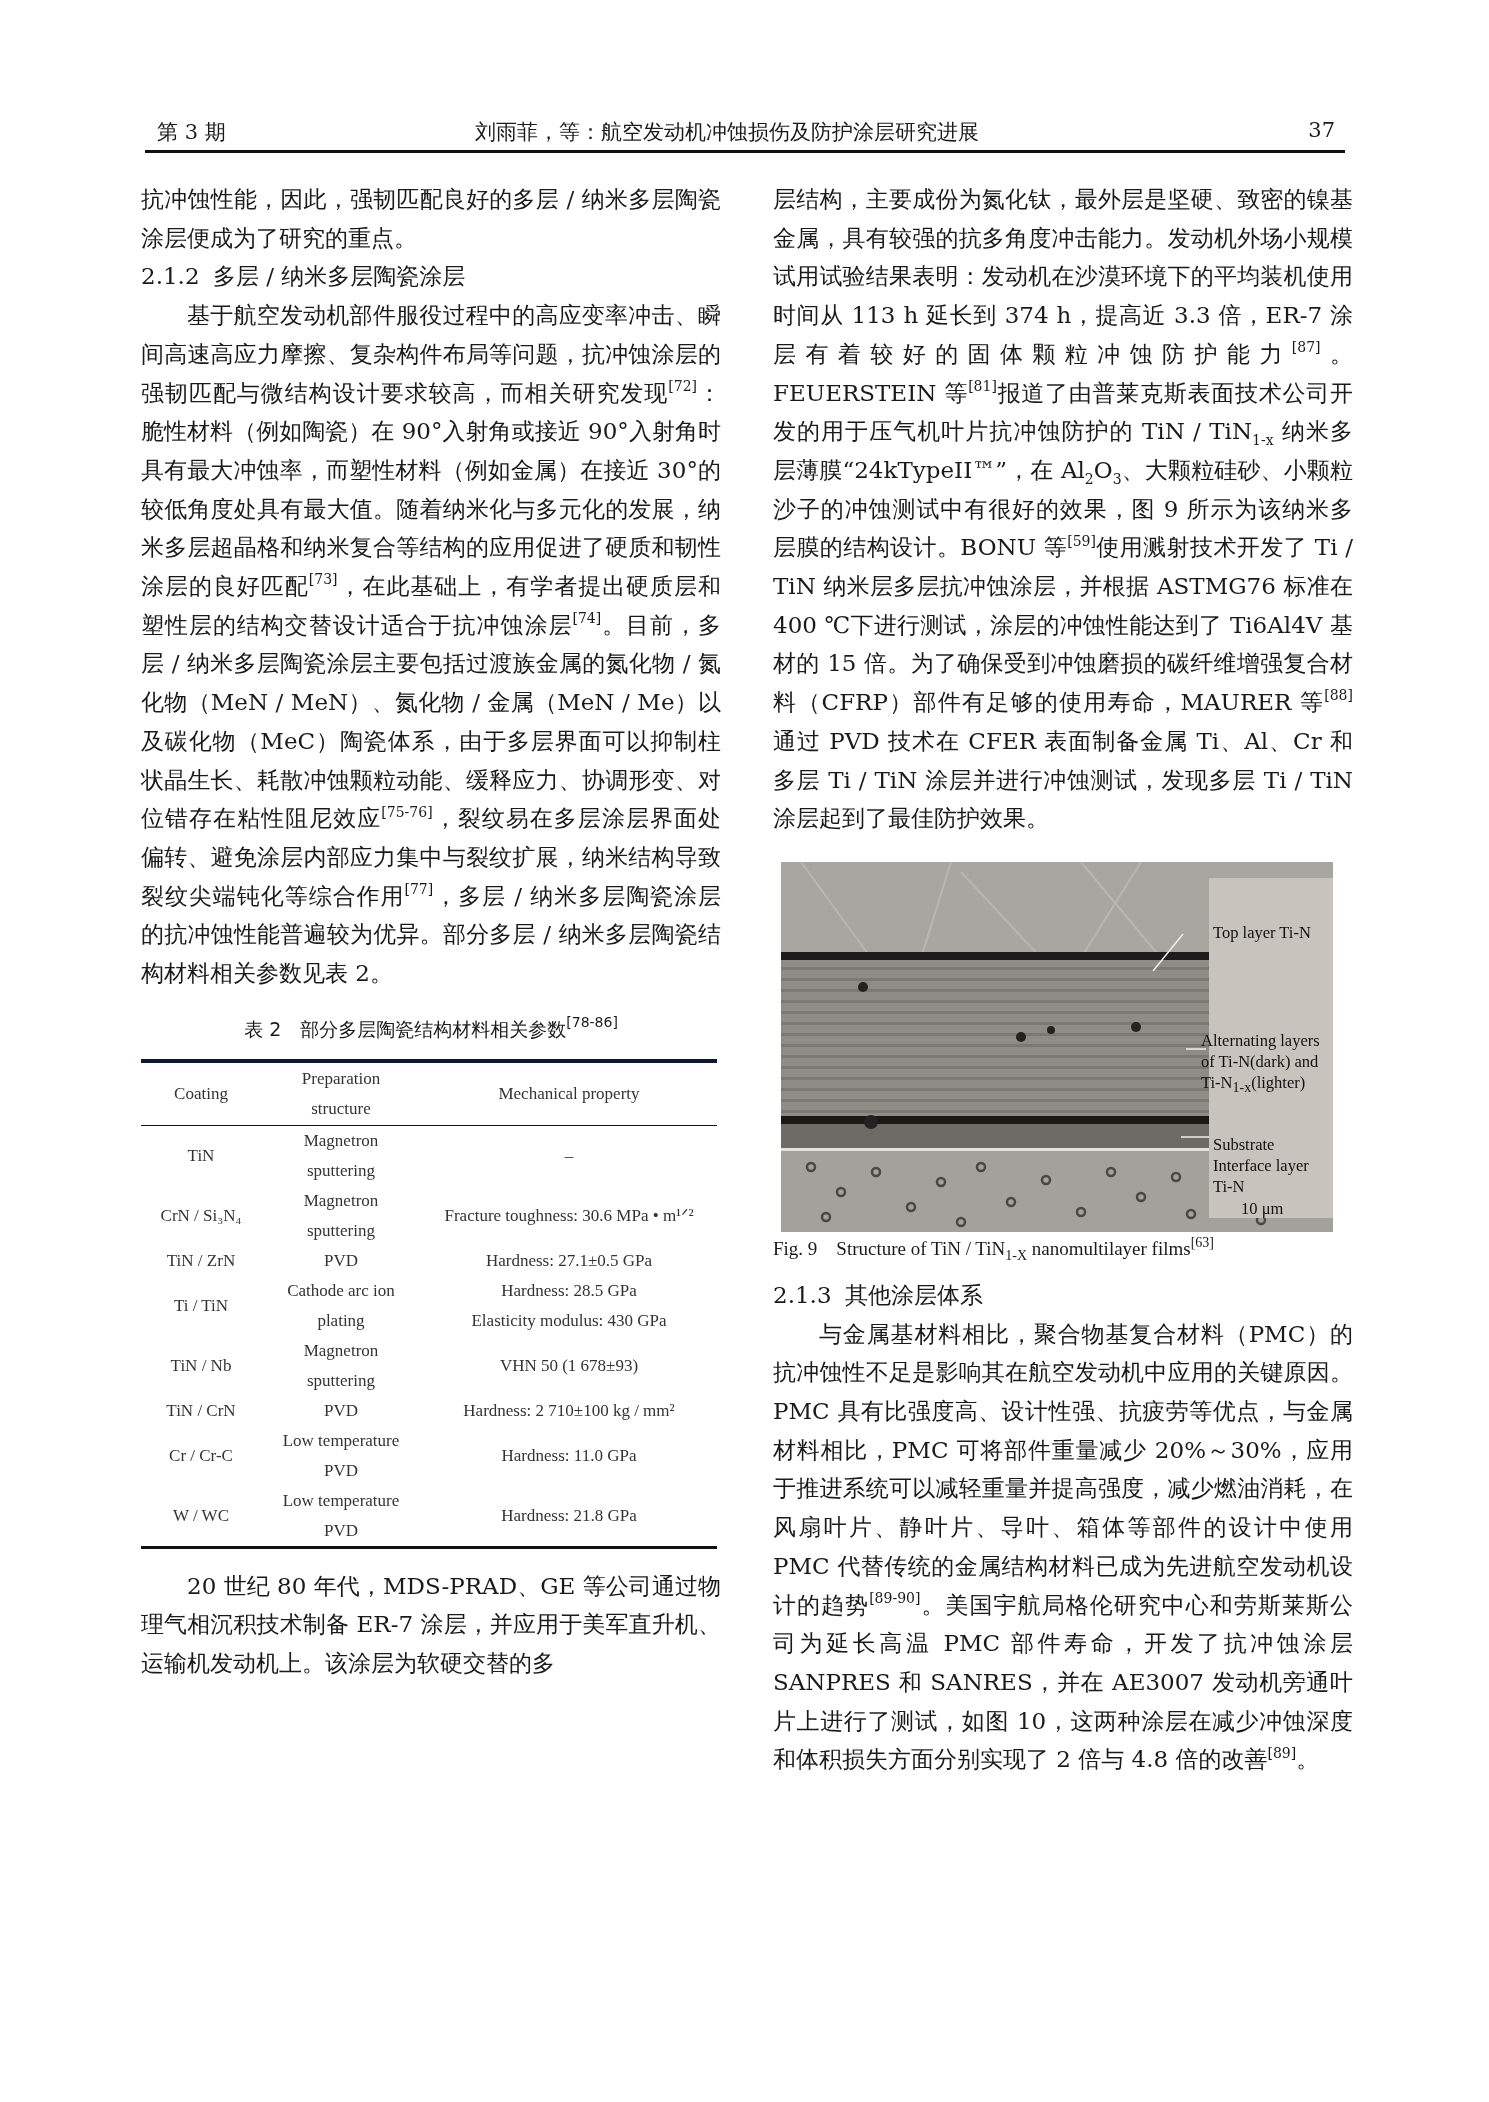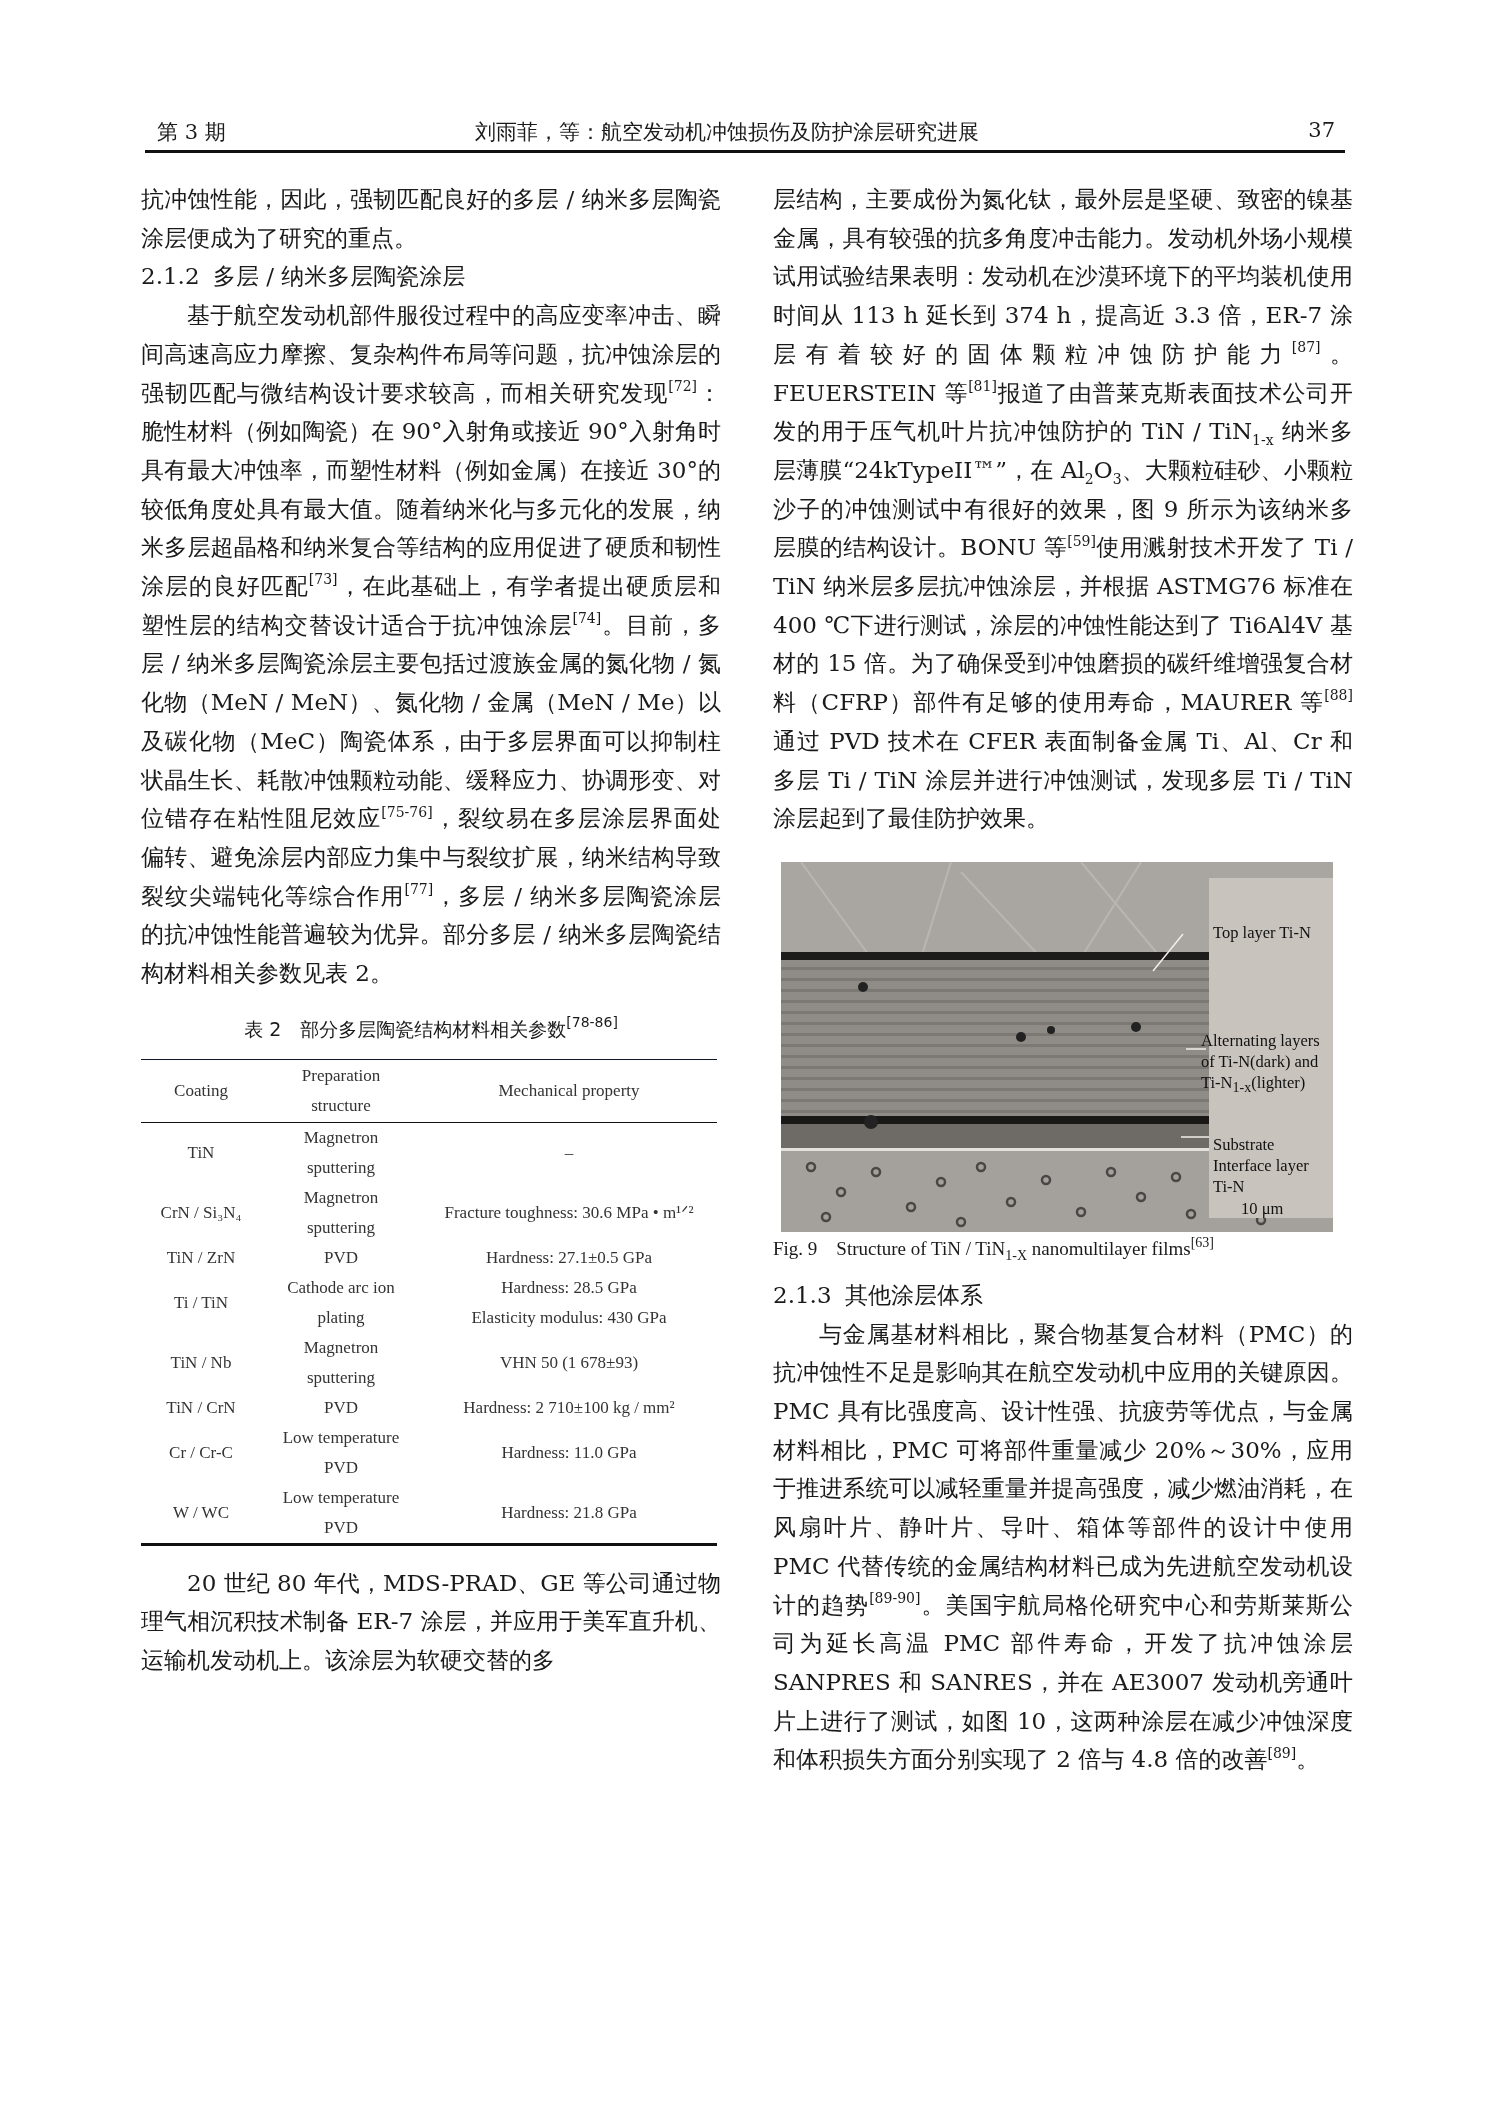--- a/index.html
+++ b/index.html
@@ -23,21 +23,21 @@
   sub { font-size: 14px; line-height: 0; }
   .sec-heading { margin: 0; }
   .sec-num { display: inline-block; width: 72px; }
 
   
   .table-caption { text-align: center; margin: 18px 0 0 0; line-height: 36px; }
   .tc-cn { font-size: 19px; font-weight: normal; font-family: "DejaVu Sans", sans-serif; }
   .tc-en { font-size: 21px; font-weight: bold; font-family: "Liberation Serif", serif; line-height: 40px; }
   table.data { width: 576px; border-collapse: collapse; margin-top: 12px;
                font-family: "Liberation Serif", serif; font-size: 17px; line-height: 30px; }
-  table.data thead tr { border-top: 1px solid #0f172a; border-bottom: 1.5px solid #111; }
+  table.data thead tr { border-top: 4px solid #0f172a; border-bottom: 1.5px solid #111; }
   table.data tbody tr:last-child { border-bottom: 3px solid #111; }
   table.data th, table.data td { font-weight: normal; text-align: center; vertical-align: middle; padding: 0; color: #333; }
   table.data th { height: 62px; }
   table.data td { padding: 0; }
   .c1 { width: 120px; } .c2 { width: 160px; } .c3 { width: 296px; }
 
   
   .figure { position: relative; width: 552px; height: 370px; margin: 24px 0 0 8px;
             background: #fde047; overflow: hidden; }
   .fig-photo { position: absolute; left: 0; top: 0; width: 552px; height: 370px; }

